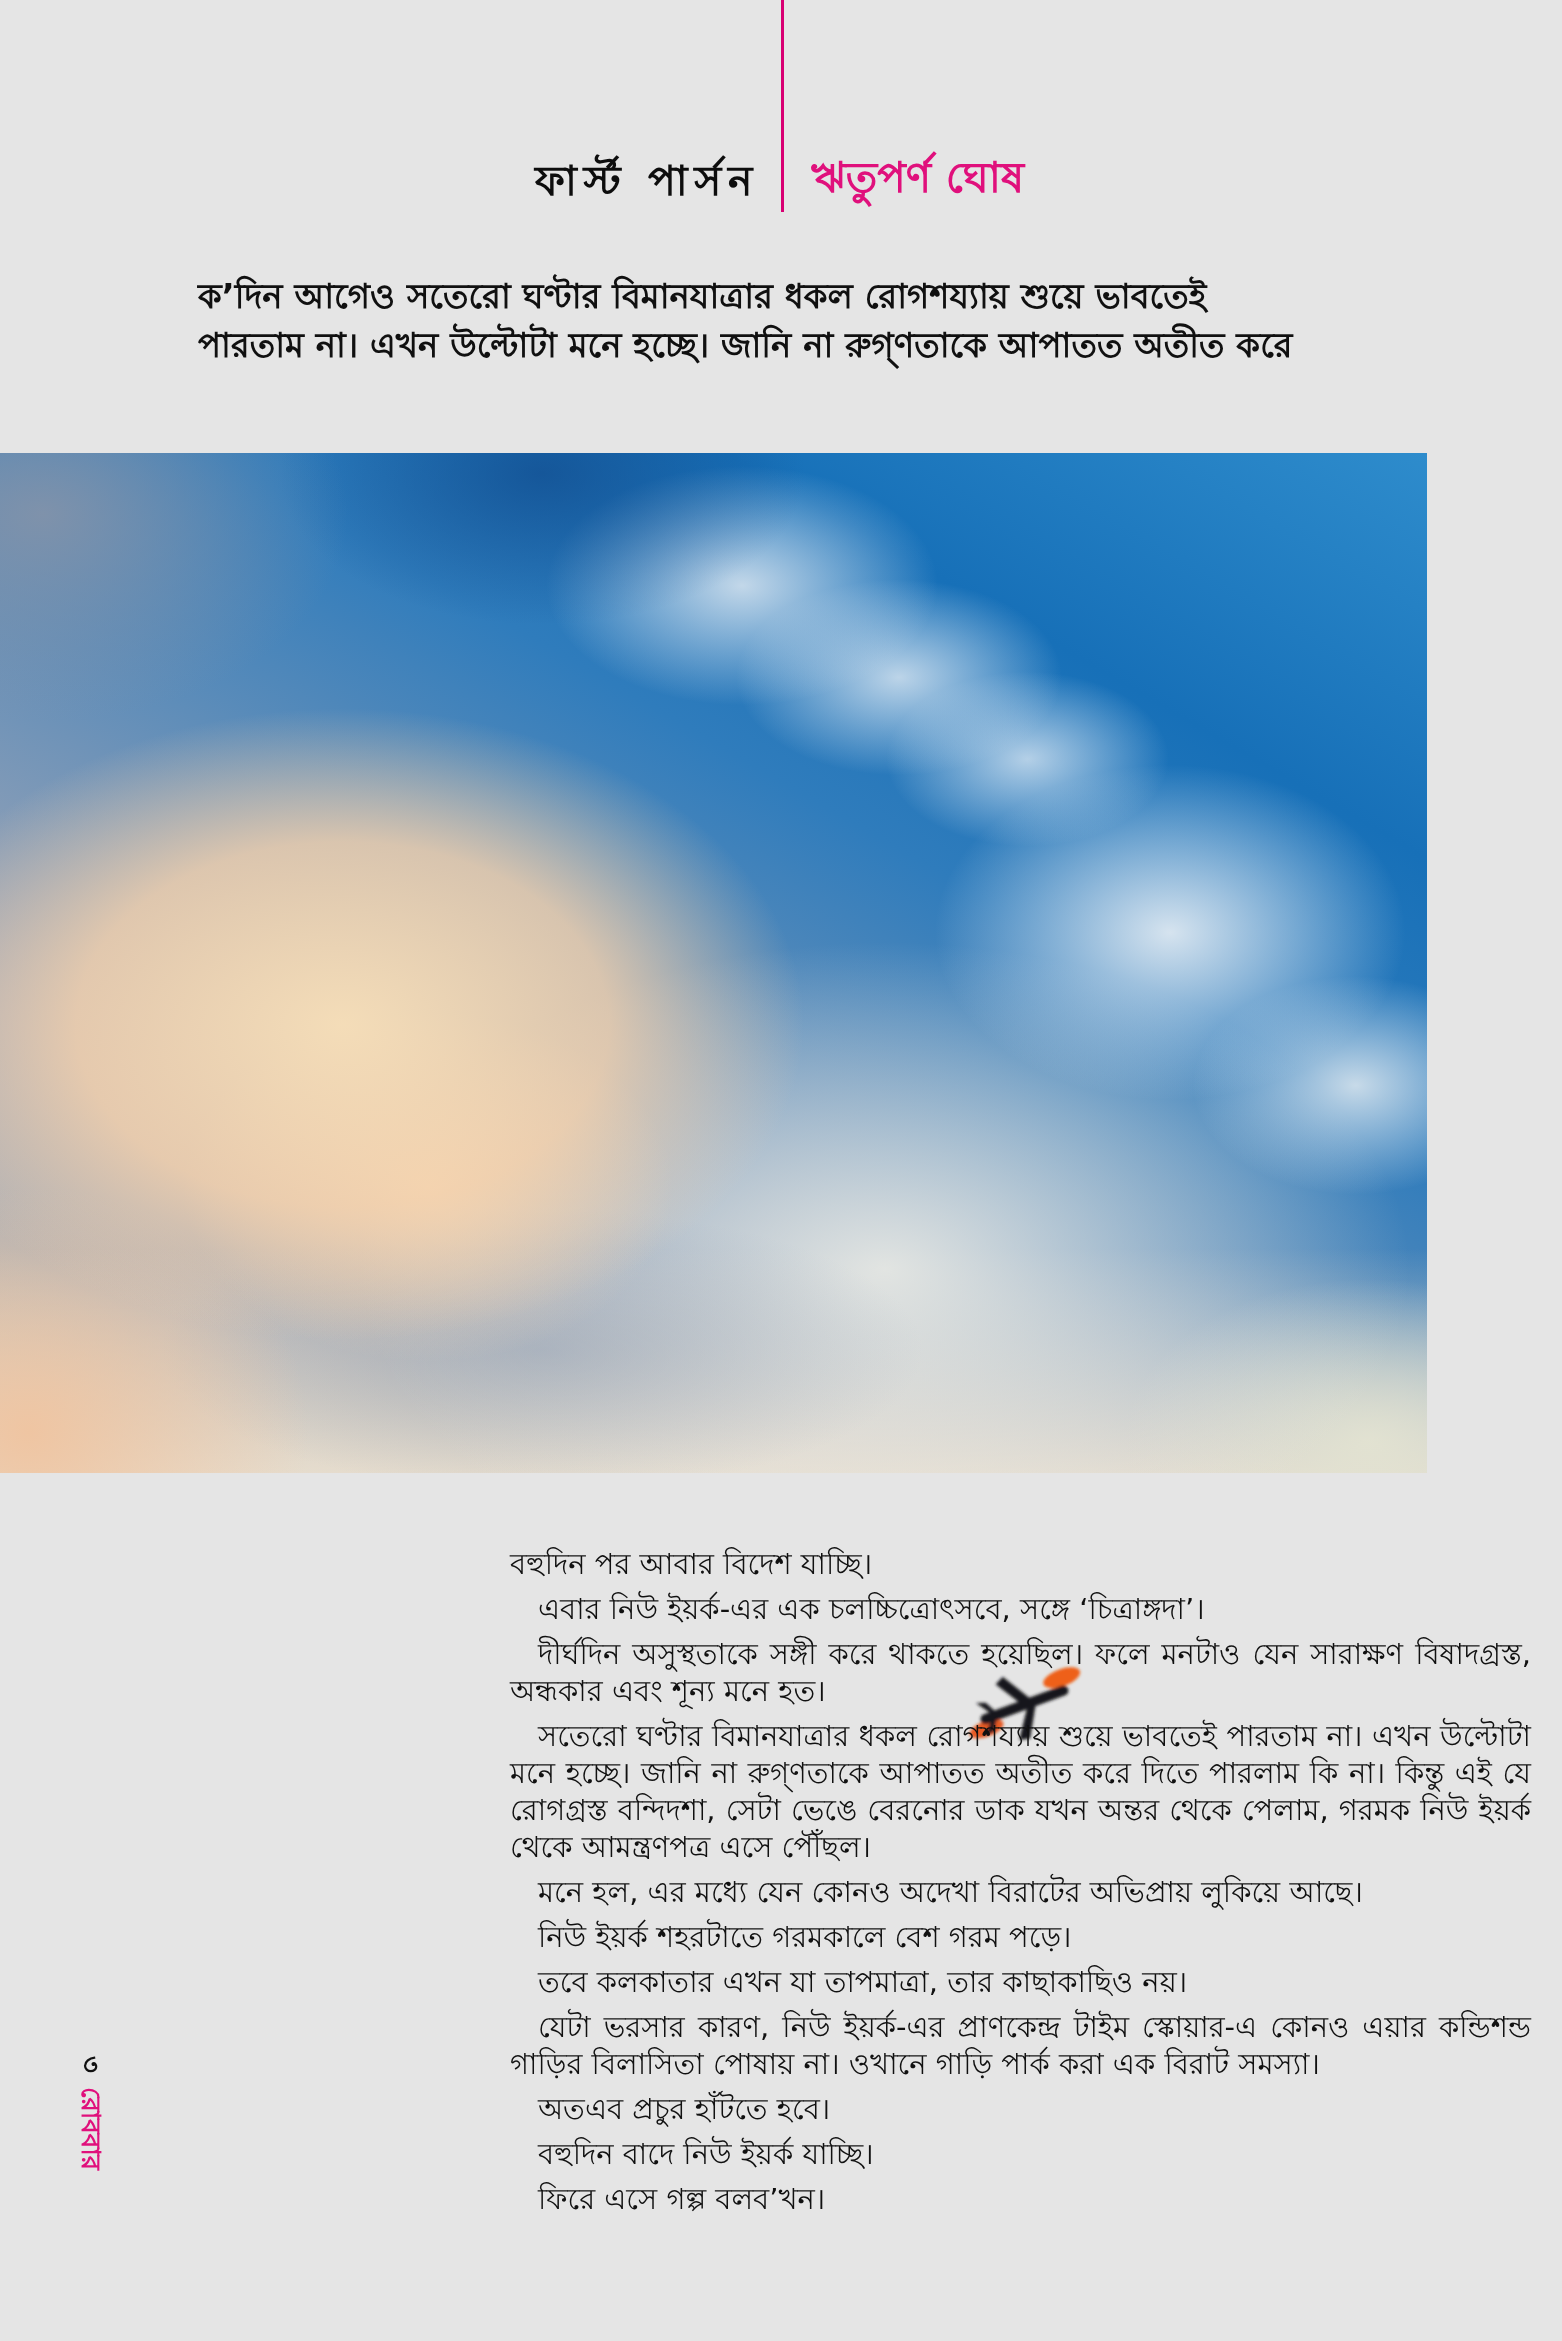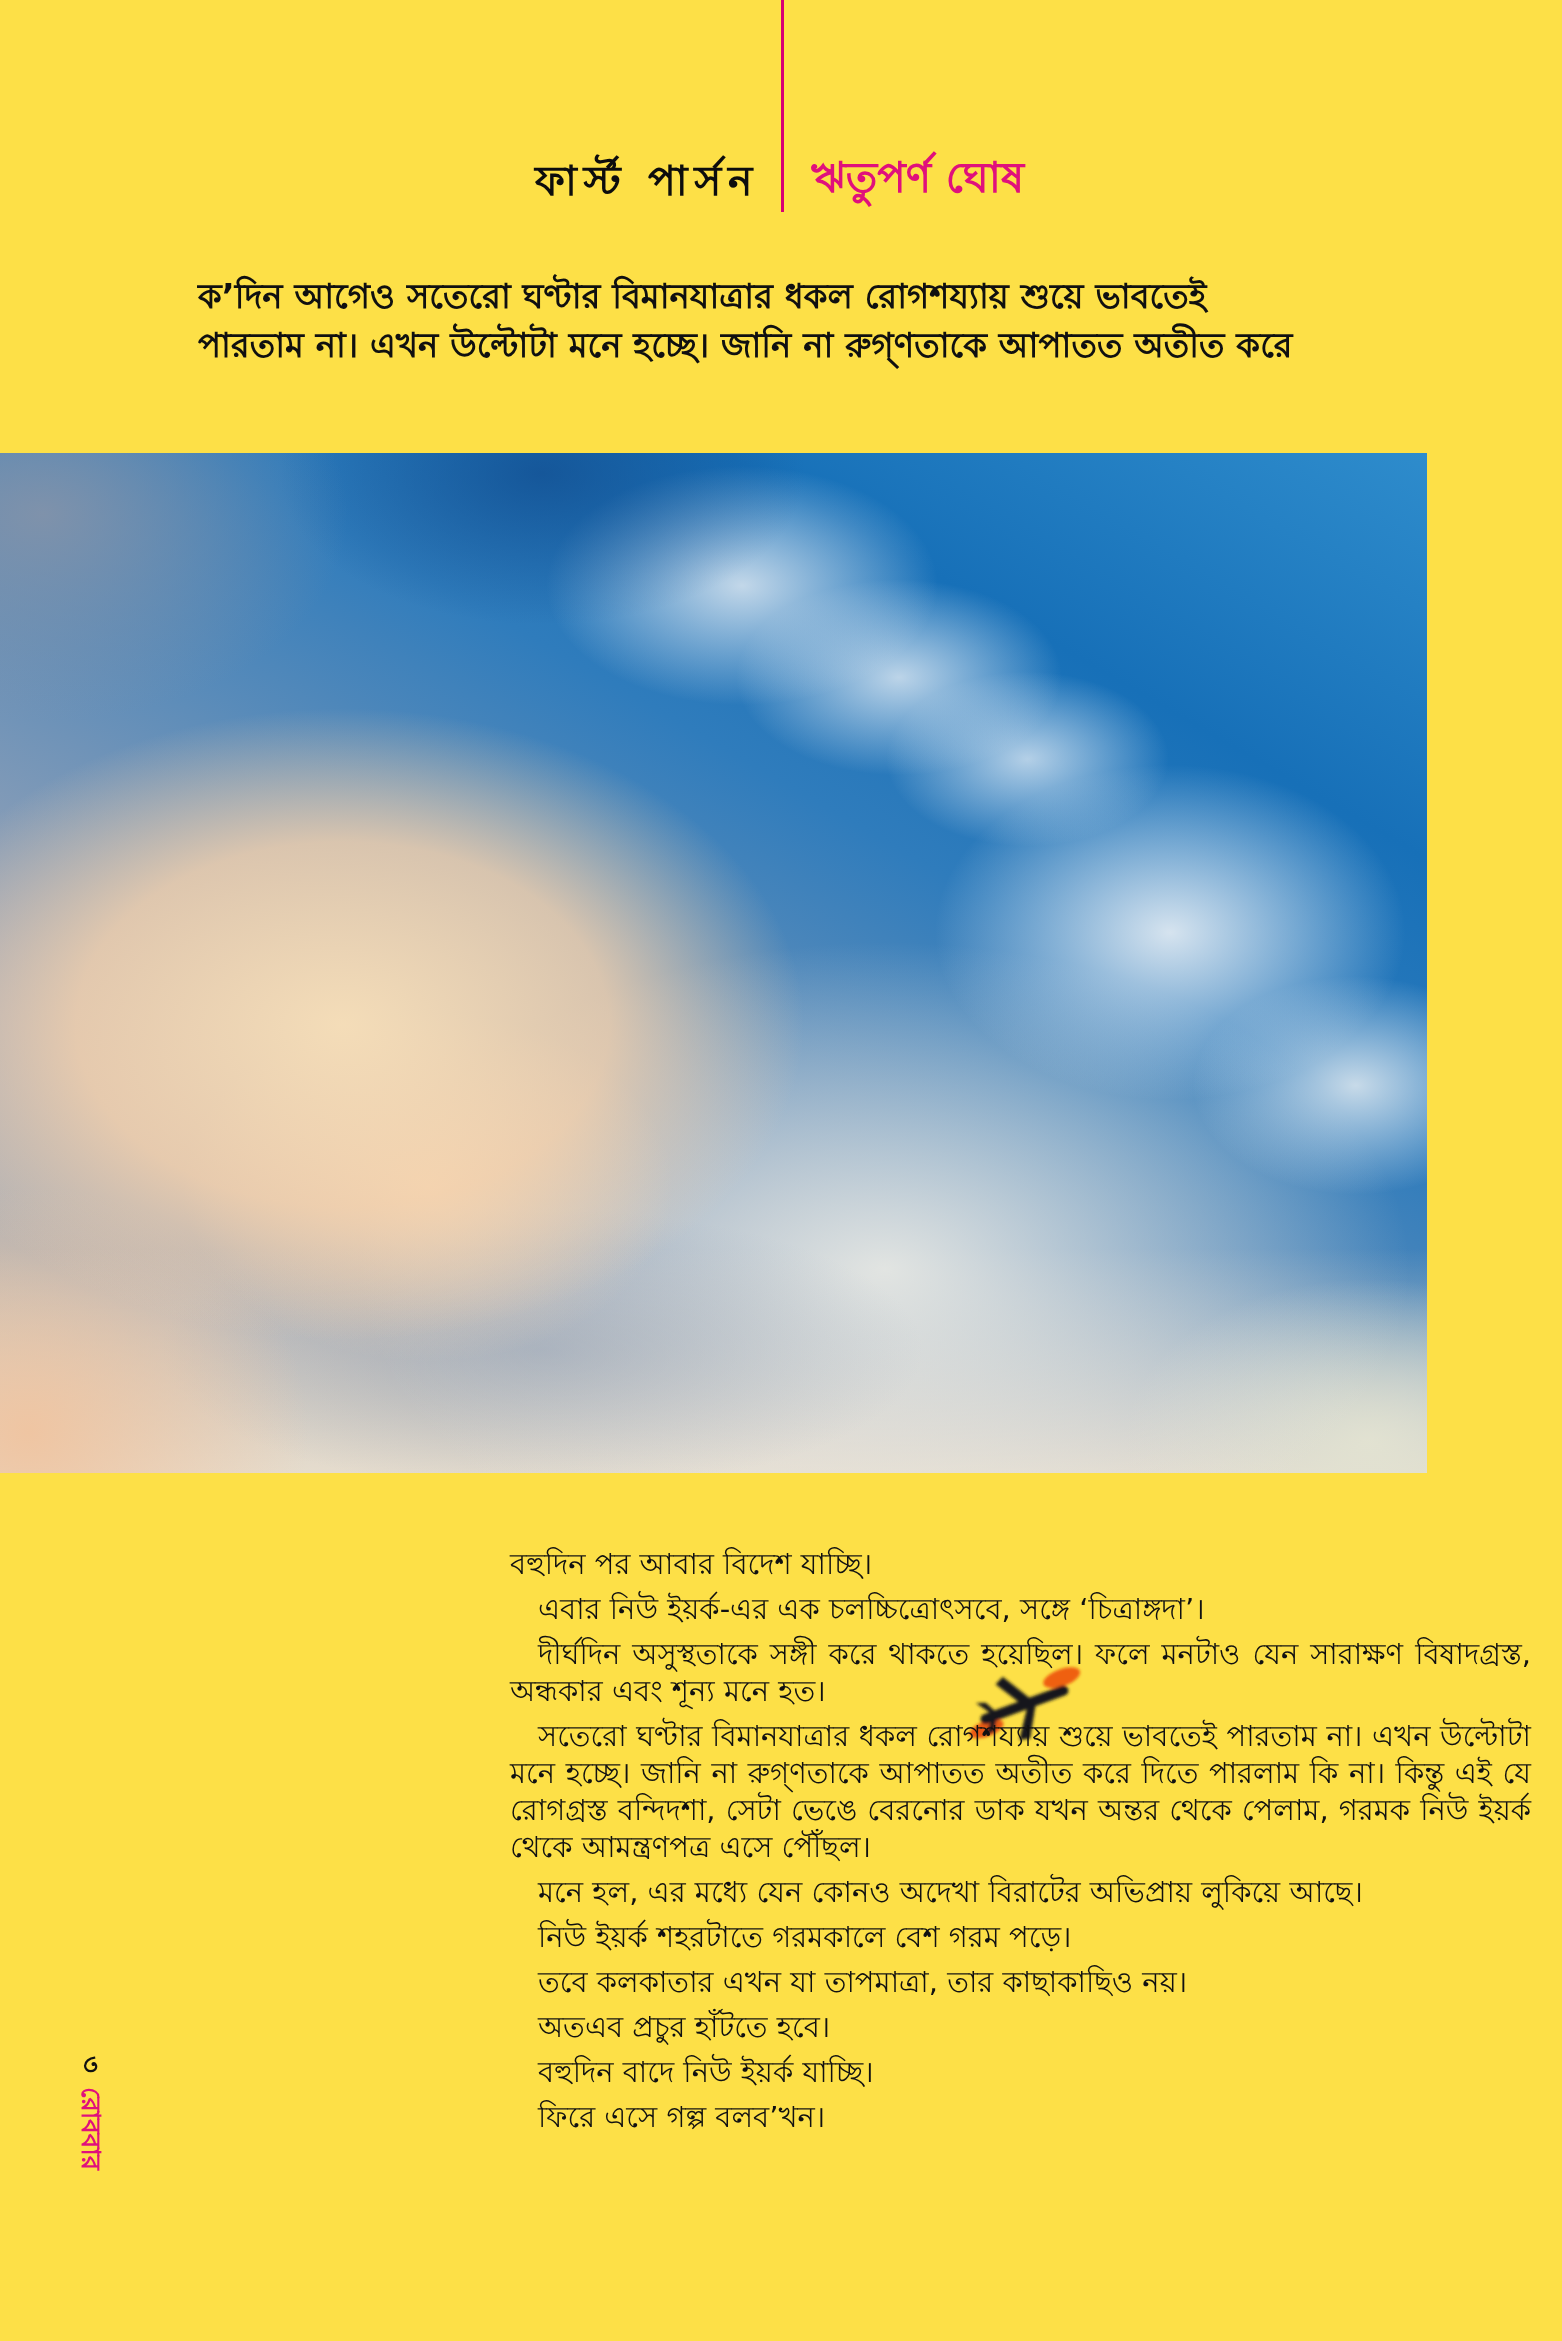--- a/index.html
+++ b/index.html
@@ -1,17 +1,17 @@
 <!DOCTYPE html>
 <html style="font-size:12.5px"><head>
 <meta charset="utf-8">
 <style>
   html,body { margin:0; padding:0; background:#ffffff; }
   .page {
-    position:relative; width:1563px; height:2342px; background:#fde047;
+    position:relative; width:1563px; height:2342px; background:#e5e5e5;
     font-family:"DejaVu Sans","Liberation Sans",sans-serif; color:#121212;
     overflow:hidden;
   }
 
   
   .top-rule { position:absolute; left:781px; top:0; width:3.1px; height:212px; background:#d80073; }
 
   
   .masthead {
     position:absolute; top:158px; left:280px; width:479px;
@@ -105,20 +105,21 @@
   </div>
 
   <div class="body-text">
     <p class="first">বহুদিন পর আবার বিদেশ যাচ্ছি।</p>
     <p>এবার নিউ ইয়র্ক-এর এক চলচ্চিত্রোৎসবে, সঙ্গে ‘চিত্রাঙ্গদা’।</p>
     <p>দীর্ঘদিন অসুস্থতাকে সঙ্গী করে থাকতে হয়েছিল। ফলে মনটাও যেন সারাক্ষণ বিষাদগ্রস্ত, অন্ধকার এবং শূন্য মনে হত।</p>
     <p>সতেরো ঘণ্টার বিমানযাত্রার ধকল রোগশয্যায় শুয়ে ভাবতেই পারতাম না। এখন উল্টোটা মনে হচ্ছে। জানি না রুগ্ণতাকে আপাতত অতীত করে দিতে পারলাম কি না। কিন্তু এই যে রোগগ্রস্ত বন্দিদশা, সেটা ভেঙে বেরনোর ডাক যখন অন্তর থেকে পেলাম, গরমক নিউ ইয়র্ক থেকে আমন্ত্রণপত্র এসে পৌঁছল।</p>
     <p>মনে হল, এর মধ্যে যেন কোনও অদেখা বিরাটের অভিপ্রায় লুকিয়ে আছে।</p>
     <p>নিউ ইয়র্ক শহরটাতে গরমকালে বেশ গরম পড়ে।</p>
     <p>তবে কলকাতার এখন যা তাপমাত্রা, তার কাছাকাছিও নয়।</p>
+    <p>যেটা ভরসার কারণ, নিউ ইয়র্ক-এর প্রাণকেন্দ্র টাইম স্কোয়ার-এ কোনও এয়ার কন্ডিশন্ড গাড়ির বিলাসিতা পোষায় না। ওখানে গাড়ি পার্ক করা এক বিরাট সমস্যা।</p>
     <p>অতএব প্রচুর হাঁটতে হবে।</p>
     <p>বহুদিন বাদে নিউ ইয়র্ক যাচ্ছি।</p>
     <p>ফিরে এসে গল্প বলব’খন।</p>
   </div>
 
   <div class="folio">
     <span class="num">৩</span><span class="mag">রোববার</span>
   </div>
 
 </div>

